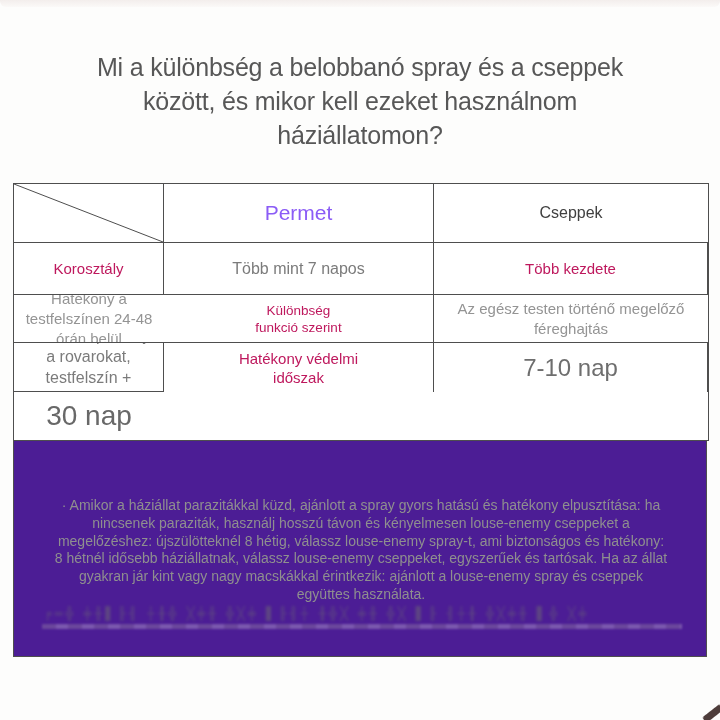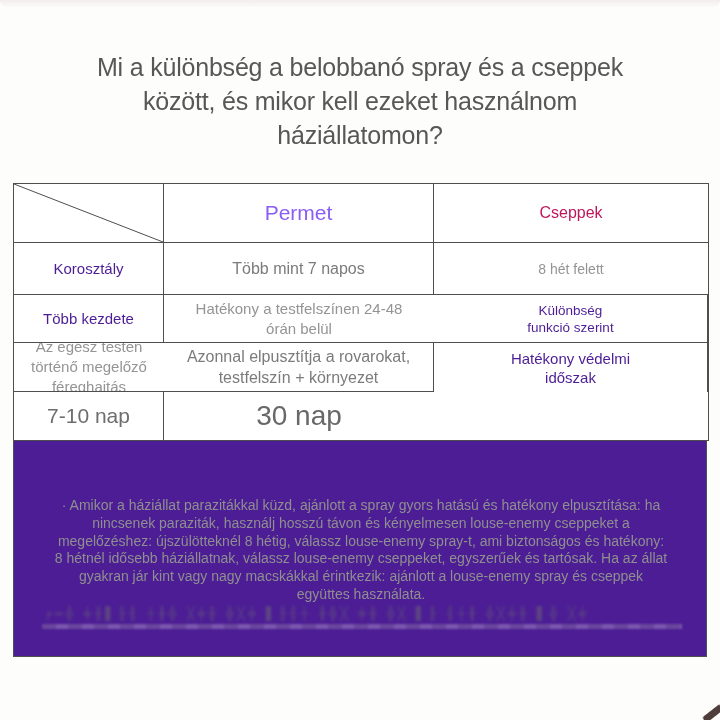--- a/index.html
+++ b/index.html
@@ -53,27 +53,27 @@
     text-align: center;
     white-space: pre-line;
     padding: 2px 6px;
     overflow: hidden;
   }
   .cell.last-col { border-right: none; }
   .cell.last-row { border-bottom: none; }
   .corner-cell { position: relative; padding: 0; }
   .corner-cell svg { position: absolute; inset: 0; width: 100%; height: 100%; }
   .hdr-permet  { font-size: 21px; color: #8b5cf6; }
-  .hdr-cseppek { font-size: 16px; color: #be185d; }
-  .row-label   { font-size: 15px; color: #4c1d95; line-height: 19px; }
+  .hdr-cseppek { font-size: 16px; color: #404040; }
+  .row-label   { font-size: 15px; color: #be185d; line-height: 19px; }
   .row-label.small { font-size: 13.5px; line-height: 17px; }
   .val-permet  { font-size: 16px; color: #7b7b7b; line-height: 21px; }
   .val-cseppek { font-size: 15px; color: #949494; line-height: 20px; }
   .val-cseppek.single { font-size: 14px; }
-  .val-big     { font-size: 21px; color: #6e6e6e; }
+  .val-big     { font-size: 24px; color: #6e6e6e; }
   .val-bigger  { font-size: 28px; color: #686868; }
   
   .note-box {
     position: absolute; left: 13px; top: 440px;
     width: 694px; height: 217px;
     box-sizing: border-box;
     border: 1px solid #4e4e4e;
     background: #4c1d95;
   }
   .note-text {
@@ -131,21 +131,20 @@
     <div class="cell corner-cell">
       <svg viewBox="0 0 100 100" preserveAspectRatio="none">
         <line x1="0" y1="0" x2="100" y2="100" stroke="#4e4e4e" stroke-width="1" vector-effect="non-scaling-stroke"></line>
       </svg>
     </div>
     <div class="cell hdr-permet">Permet</div>
     <div class="cell hdr-cseppek last-col">Cseppek</div>
 
     <div class="cell row-label">Korosztály</div>
     <div class="cell val-permet">Több mint 7 napos</div>
-    <div class="cell val-cseppek single last-col">8 hét felett</div>
 
     <div class="cell row-label">Több kezdete</div>
     <div class="cell val-cseppek last-col">Hatékony a testfelszínen 24-48
 órán belül</div>
 
     <div class="cell row-label small">Különbség
 funkció szerint</div>
     <div class="cell val-cseppek last-col">Az egész testen történő megelőző
 féreghajtás</div>
     <div class="cell val-permet">Azonnal elpusztítja a rovarokat,

